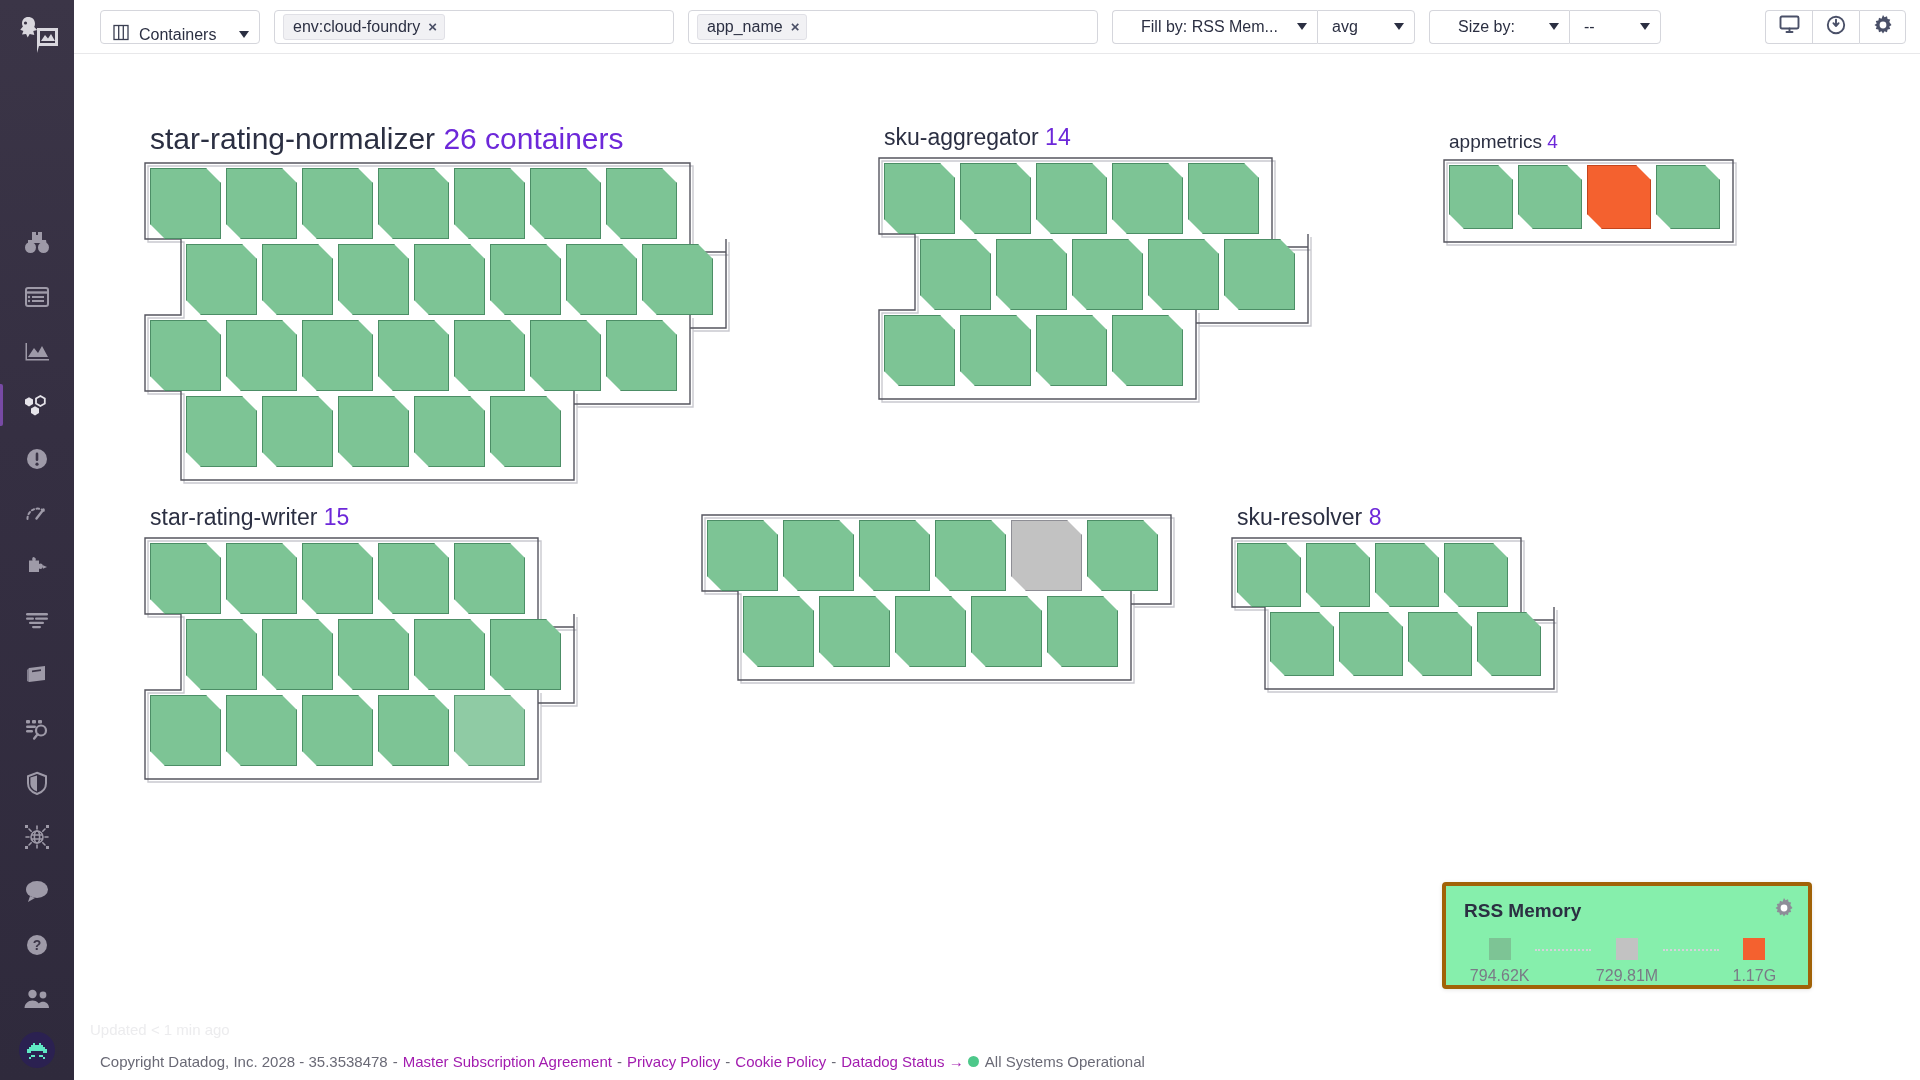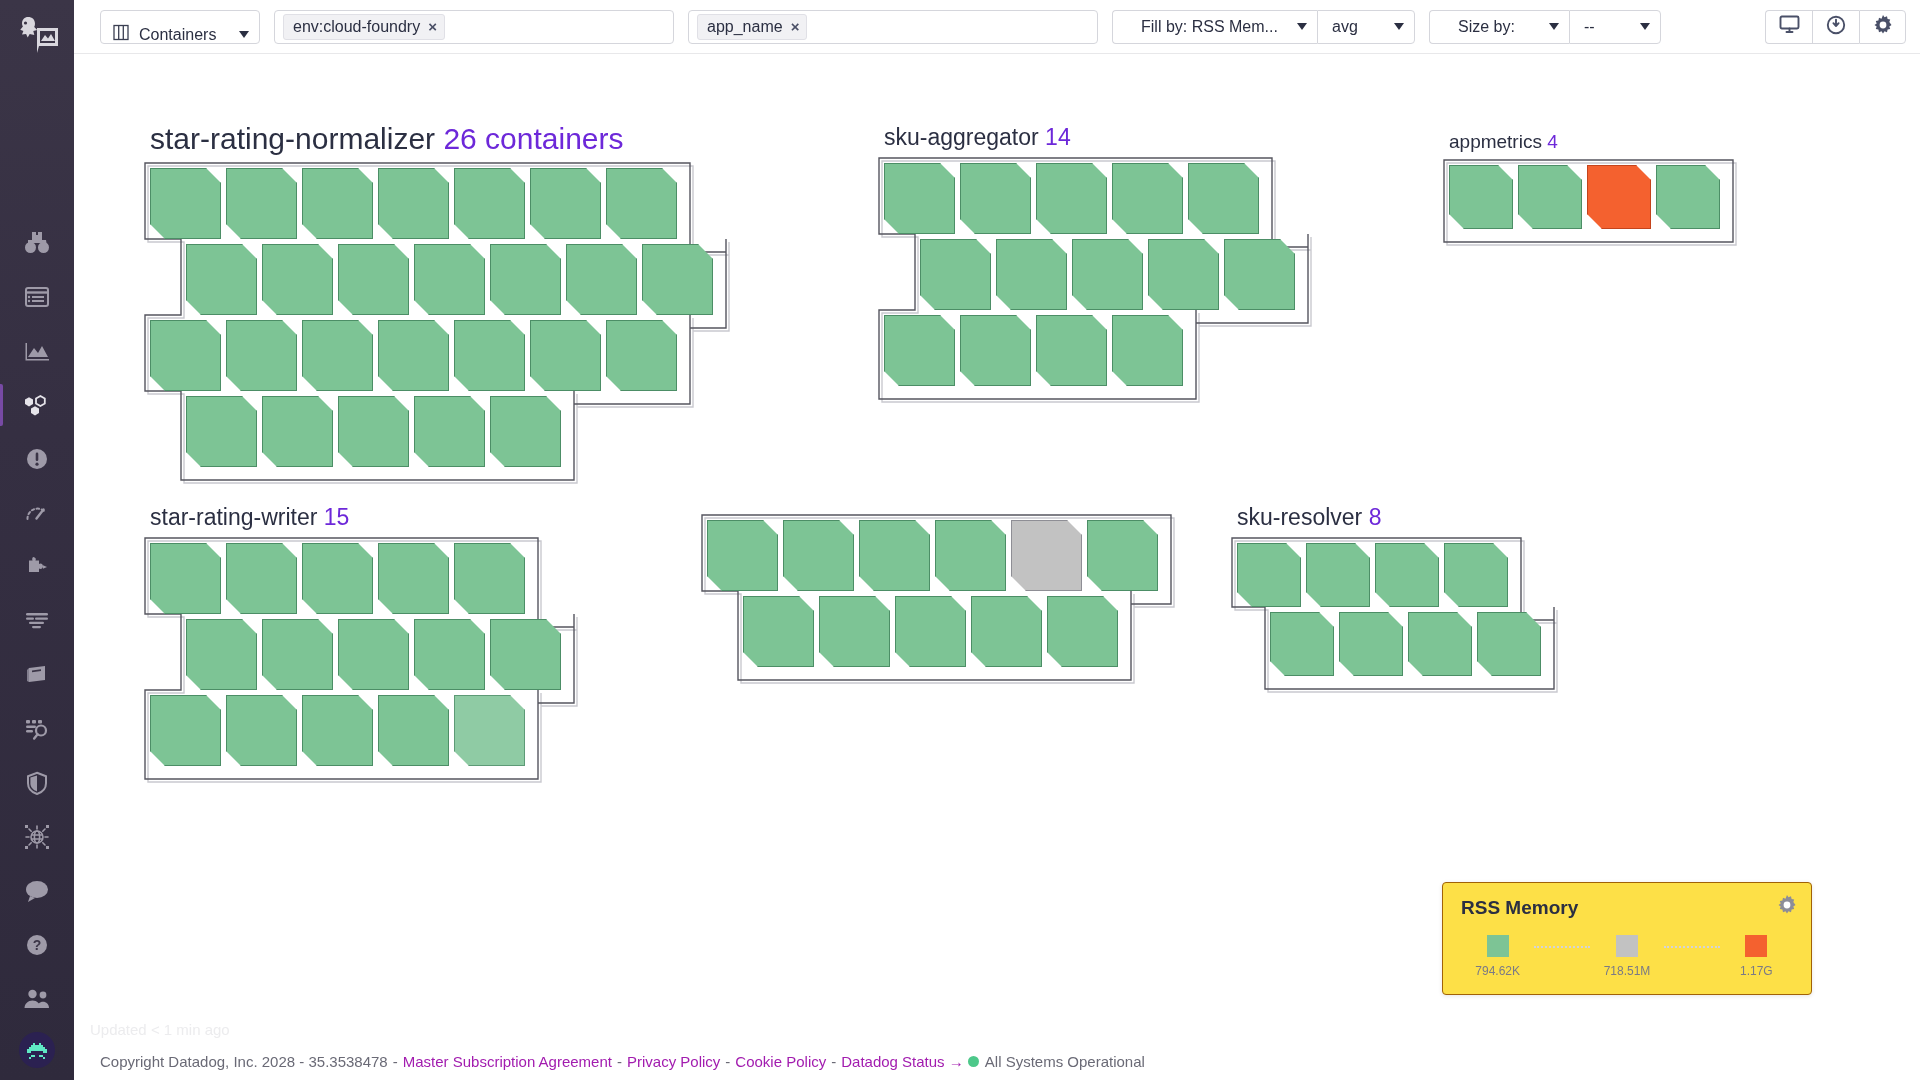--- a/index.html
+++ b/index.html
@@ -155,35 +155,35 @@
       100% 100%,
       15px 100%,
       0 calc(100% - 15px)
     );
     z-index: -1;
   }
 
   
   #legend {
     position: absolute;
-    background: #fde047;
-    border: 1px solid #a16207;
+    background: #86efac;
+    border: 4px solid #a16207;
     border-radius: 4px;
     box-shadow: 0 1px 4px rgba(0,0,0,.10);
-    padding: 14px 18px 16px 18px;
+    padding: 14px 18px 0 18px;
   }
   #legend .lg-title {
     font-size: 19px; font-weight: bold; color: #2b2f42;
     margin-bottom: 16px;
   }
   #legend .lg-gear { position: absolute; top: 12px; right: 14px; cursor: pointer; }
   .lg-scale { display: flex; align-items: flex-start; }
   .lg-stop { display: flex; flex-direction: column; align-items: center; width: 78px; }
   .lg-sw { width: 22px; height: 22px; }
-  .lg-val { margin-top: 7px; font-size: 12px; color: #7a7a86; white-space: nowrap; }
+  .lg-val { margin-top: 7px; font-size: 16px; color: #7a7a86; white-space: nowrap; }
   .lg-dash {
     flex: 1; border-top: 2px dotted #d3d3da;
     margin-top: 11px; min-width: 56px;
   }
 
   
   #updated {
     position: absolute; left: 90px; bottom: 42px;
     font-size: 15px; color: #ececee;
   }
@@ -888,21 +888,21 @@
     </svg>
   </div>
   <div class="lg-scale" id="legend-scale-host">
       <div class="lg-stop">
         <div class="lg-sw" style="background: rgb(125, 196, 149);"></div>
         <div class="lg-val">794.62K</div>
       </div>
       <div class="lg-dash"></div>
       <div class="lg-stop">
         <div class="lg-sw" style="background: rgb(194, 194, 194);"></div>
-        <div class="lg-val">718.51M</div>
+        <div class="lg-val">729.81M</div>
       </div>
       <div class="lg-dash"></div>
       <div class="lg-stop">
         <div class="lg-sw" style="background: rgb(244, 97, 47);"></div>
         <div class="lg-val">1.17G</div>
       </div>
     </div>
 </div>
 
 <div id="updated">Updated &lt; 1 min ago</div>

